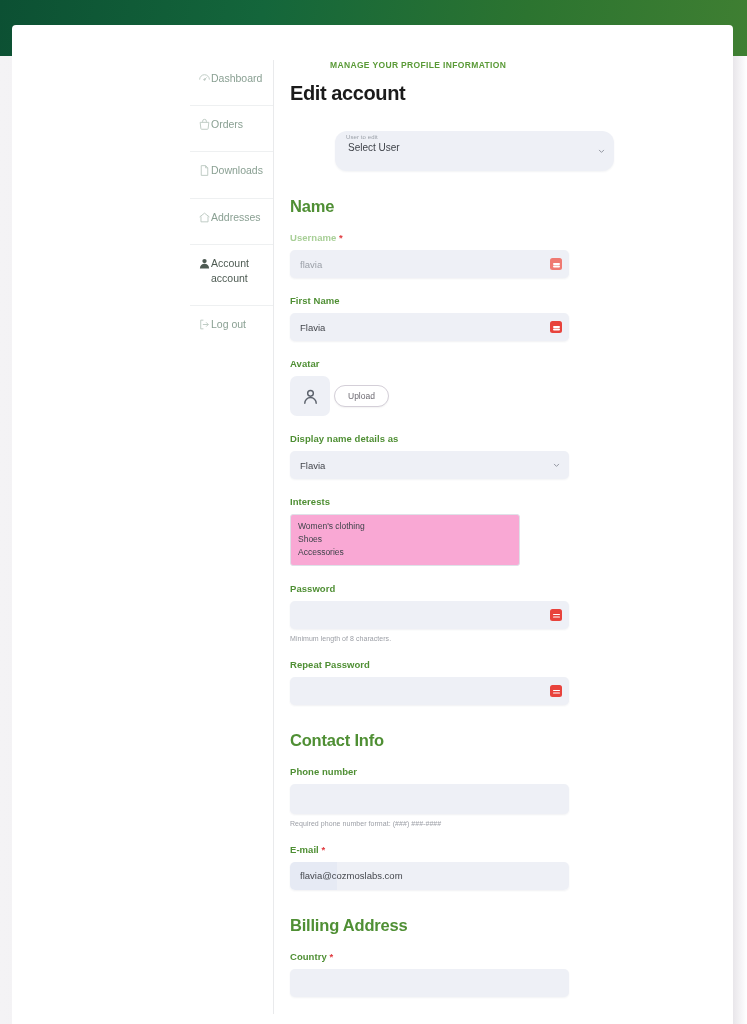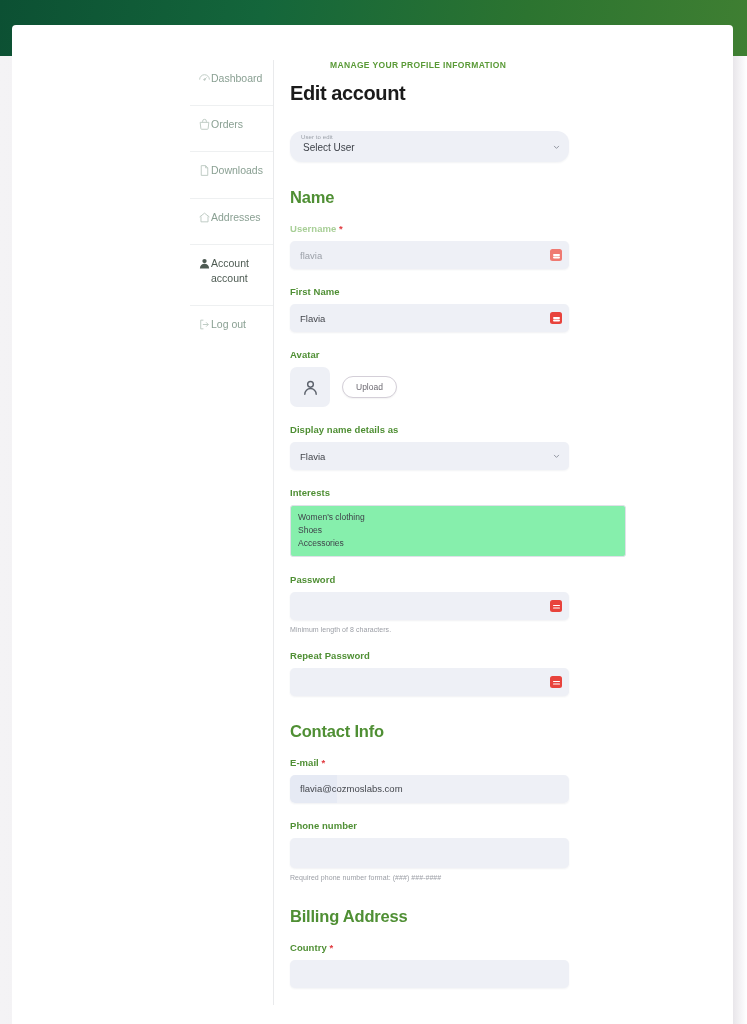--- a/index.html
+++ b/index.html
@@ -152,26 +152,27 @@
   .input.tall { height: 30px; }
   .input .val { font-size: 9.5px; color: #44474d; }
   .input .val.dim { color: #9ba0a8; }
 
   .input.autofill { background: linear-gradient(to right,#e6eaf4 0%,#e6eaf4 17%,#eef0f6 17%,#eef0f6 100%); }
 
   
   .sel-float {
     position: relative;
     width: 279px;
-    height: 31px;
+    height: 40px;
     background: #eef0f6;
     border-radius: 12px;
     box-shadow: 0 1px 2px rgba(40,50,80,.06);
     padding: 3px 10px 0 11px;
     cursor: pointer;
+    margin-left: 45px;
   }
   .sel-float .tinylabel {
     font-size: 6px;
     color: #9ba0a8;
     line-height: 1.3;
     letter-spacing: .1px;
   }
   .sel-float .selval {
     font-size: 10px;
     color: #3f434a;
@@ -204,43 +205,43 @@
   .pwbadge.faded { background: #ef7a72; }
   .pwbadge i {
     display: block;
     width: 7px; height: 1.5px;
     background: #ffffff;
     border-radius: 1px;
     box-shadow: 0 2.5px 0 #ffffff;
   }
 
   
-  .avatar-row { display: flex; align-items: center; gap: 12px; }
+  .avatar-row { display: flex; align-items: center; gap: 4px; }
   .avatar-box {
     width: 40px; height: 40px;
     background: #eef0f6;
     border-radius: 7px;
     display: flex; align-items: center; justify-content: center;
   }
   .avatar-box svg { display:block; width: 19px; height: 19px; }
   .upload-btn {
     border: 1px solid #d4cfd8;
     background: #ffffff;
     border-radius: 12px;
     padding: 5px 13px;
     font-size: 8.5px;
     color: #6d6a72;
     cursor: pointer;
     box-shadow: 0 1px 1.5px rgba(0,0,0,.05);
   }
 
   
   .listbox {
-    width: 336px;
-    background: #86efac;
+    width: 230px;
+    background: #f9a8d4;
     border: 1px solid #dfe1e8;
     border-radius: 3px;
     padding: 5px 7px;
   }
   .listbox .opt {
     font-size: 8.5px;
     color: #3f434a;
     line-height: 1.55;
     cursor: pointer;
   }
@@ -438,32 +439,32 @@
             <span class="val"></span>
             <span class="pwbadge">
                 <i></i>
               </span>
           </div>
         </div>
 
         <h2 class="section-head">Contact Info</h2>
 
         <div class="field">
+          <label class="flabel">Phone number</label>
+          <div class="input tall">
+            <span class="val"></span>
+          </div>
+          <div class="helper">Required phone number format: (###) ###-####</div>
+        </div>
+
+        <div class="field">
           <label class="flabel"><span>E-mail</span> <span class="req">*</span></label>
           <div class="input autofill">
             <span class="val">flavia@cozmoslabs.com</span>
           </div>
-        </div>
-
-        <div class="field">
-          <label class="flabel">Phone number</label>
-          <div class="input tall">
-            <span class="val"></span>
-          </div>
-          <div class="helper">Required phone number format: (###) ###-####</div>
         </div>
 
         <h2 class="section-head">Billing Address</h2>
 
         <div class="field">
           <label class="flabel"><span>Country</span> <span class="req">*</span></label>
           <div class="sel-plain">
             
             
           </div>

